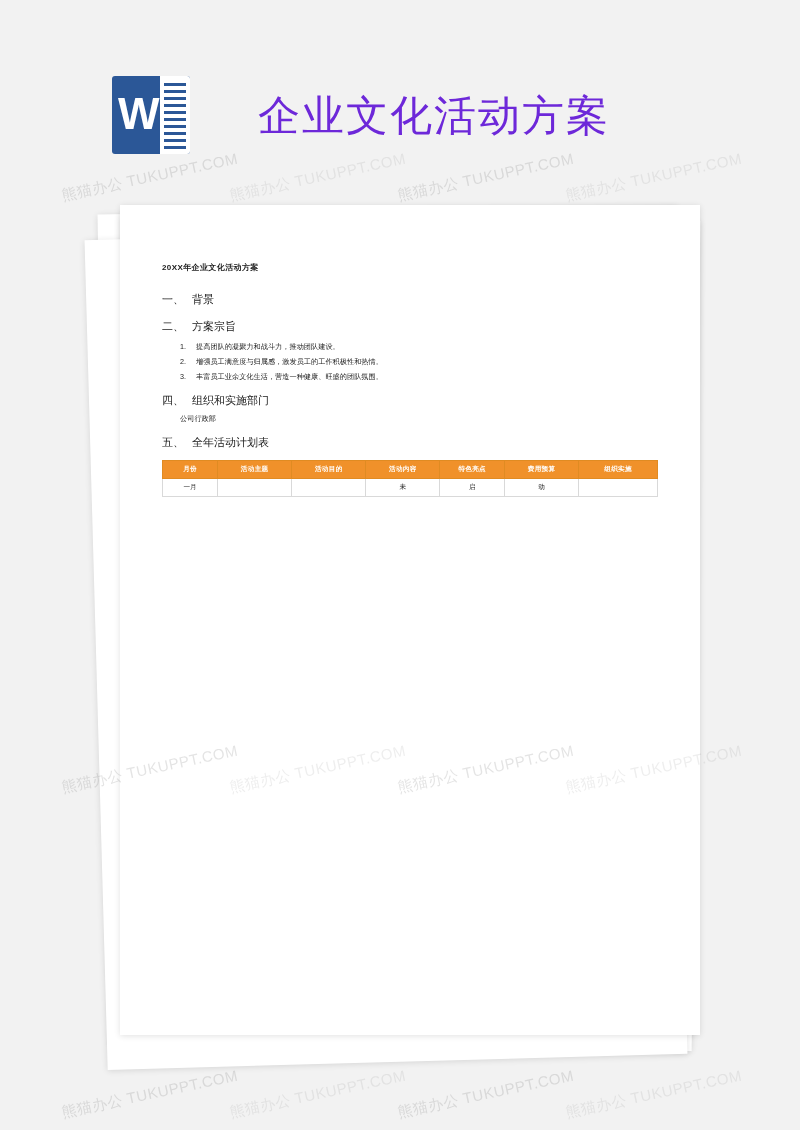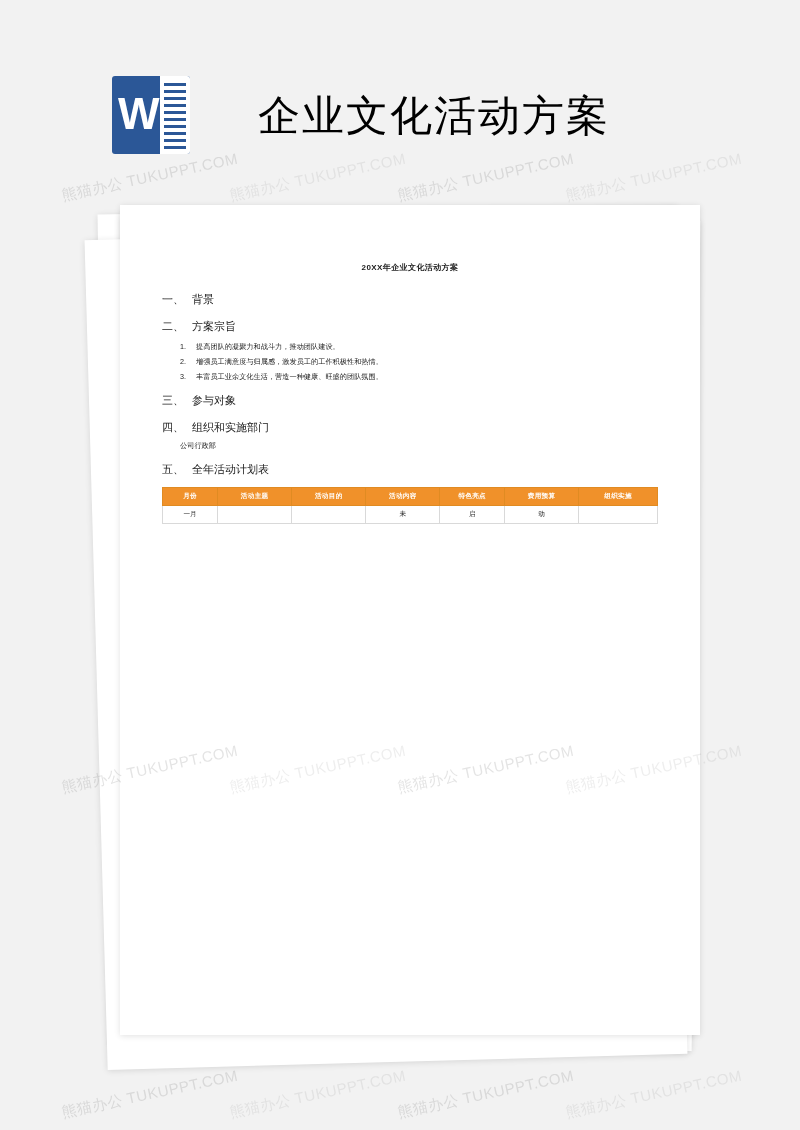--- a/index.html
+++ b/index.html
@@ -57,21 +57,21 @@
     display: block;
     height: 3px;
     background: #2b5797;
     margin-bottom: 4px;
   }
   .header-title {
     position: absolute;
     left: 258px;
     top: 88px;
     font-size: 42px;
-    color: #000000;
+    color: #6d28d9;
     letter-spacing: 2px;
     font-family: "Liberation Sans", sans-serif;
     white-space: nowrap;
   }
 
   
   .paper-stack {
     position: absolute;
     left: 0;
     top: 0;
@@ -119,21 +119,21 @@
     top: 0;
     width: 580px;
     height: 830px;
     padding: 55px 42px 0 42px;
     box-sizing: border-box;
     color: #1a1a1a;
     font-size: 7.2px;
     line-height: 1.9;
   }
   .doc-title {
-    text-align: center;
+    text-align: left;
     font-size: 8px;
     font-weight: bold;
     margin-bottom: 14px;
     letter-spacing: 0.4px;
   }
   .sec-head {
     margin-top: 6px;
     font-size: 11px;
     white-space: nowrap;
   }
@@ -260,23 +260,20 @@
         <li>
           <span class="li-num">2.</span>
           <span>增强员工满意度与归属感，激发员工的工作积极性和热情。</span>
         </li>
         <li>
           <span class="li-num">3.</span>
           <span>丰富员工业余文化生活，营造一种健康、旺盛的团队氛围。</span>
         </li>
       </ul>
 
-      <div class="sec-head">
-        <span class="num">三、</span><span>参与对象</span>
-      </div>
 
       <div class="sec-head">
         <span class="num">四、</span><span>组织和实施部门</span>
       </div>
       <div class="plain-line">公司行政部</div>
 
       <div class="sec-head">
         <span class="num">五、</span><span>全年活动计划表</span>
       </div>
 

